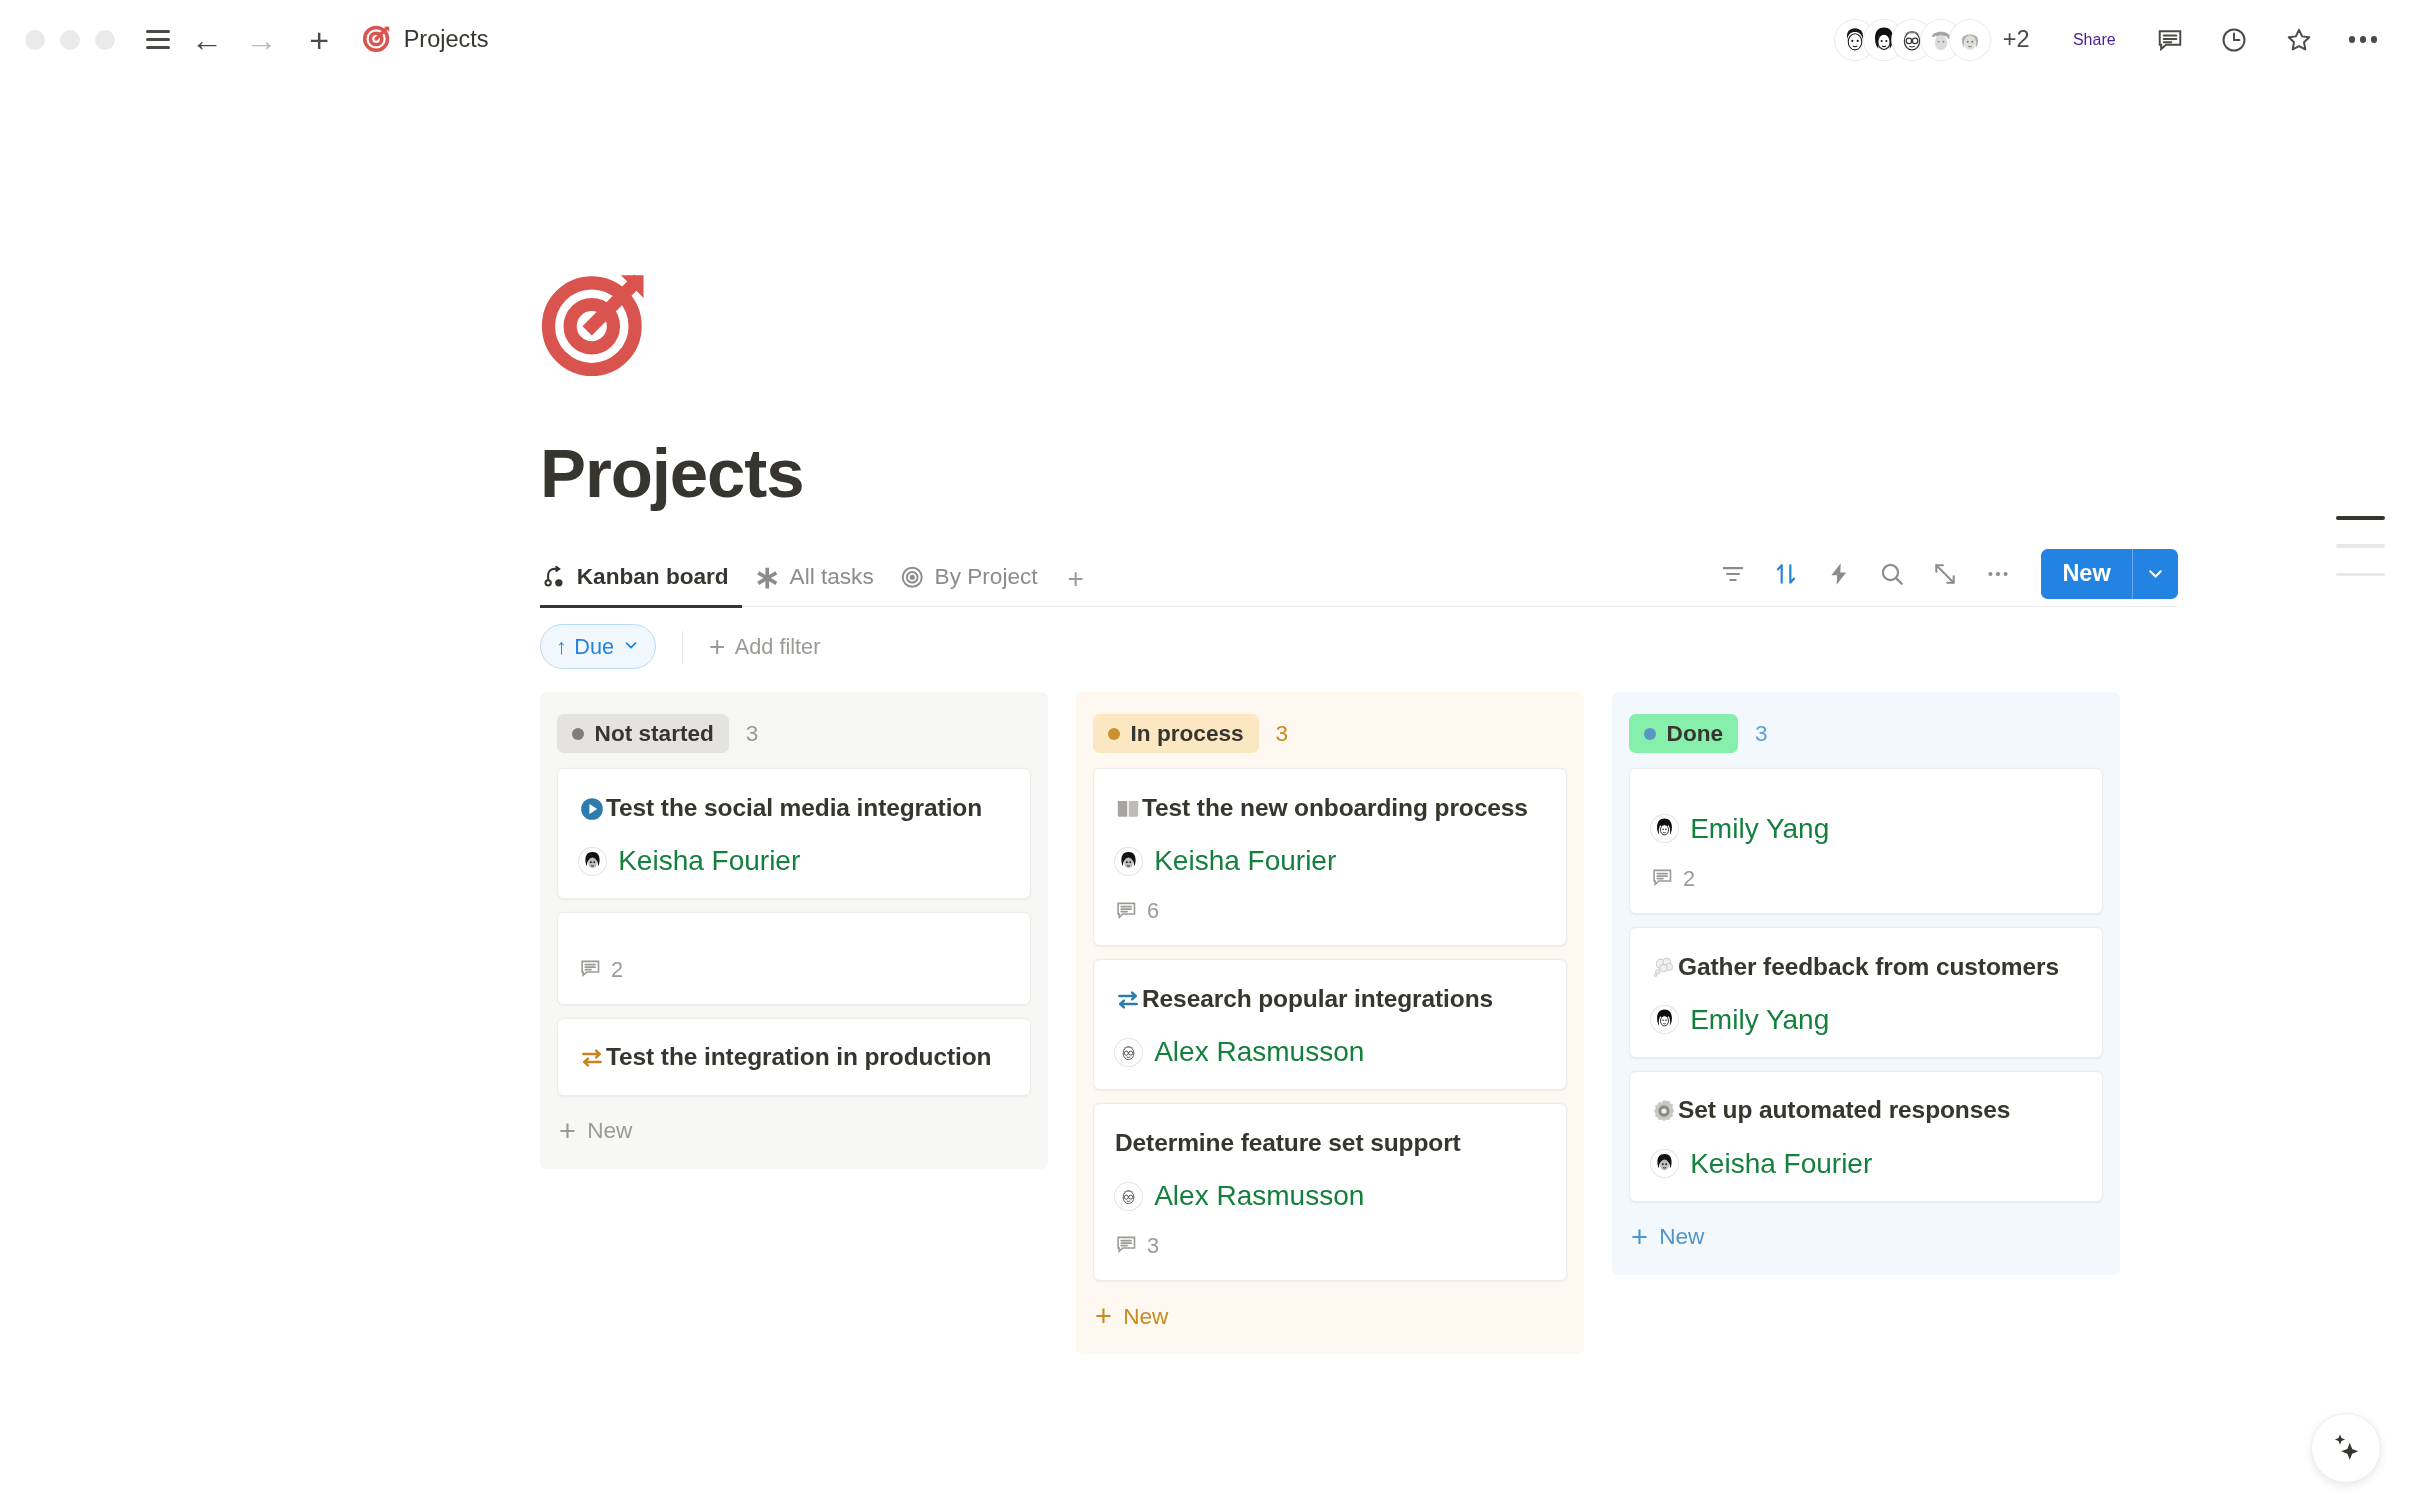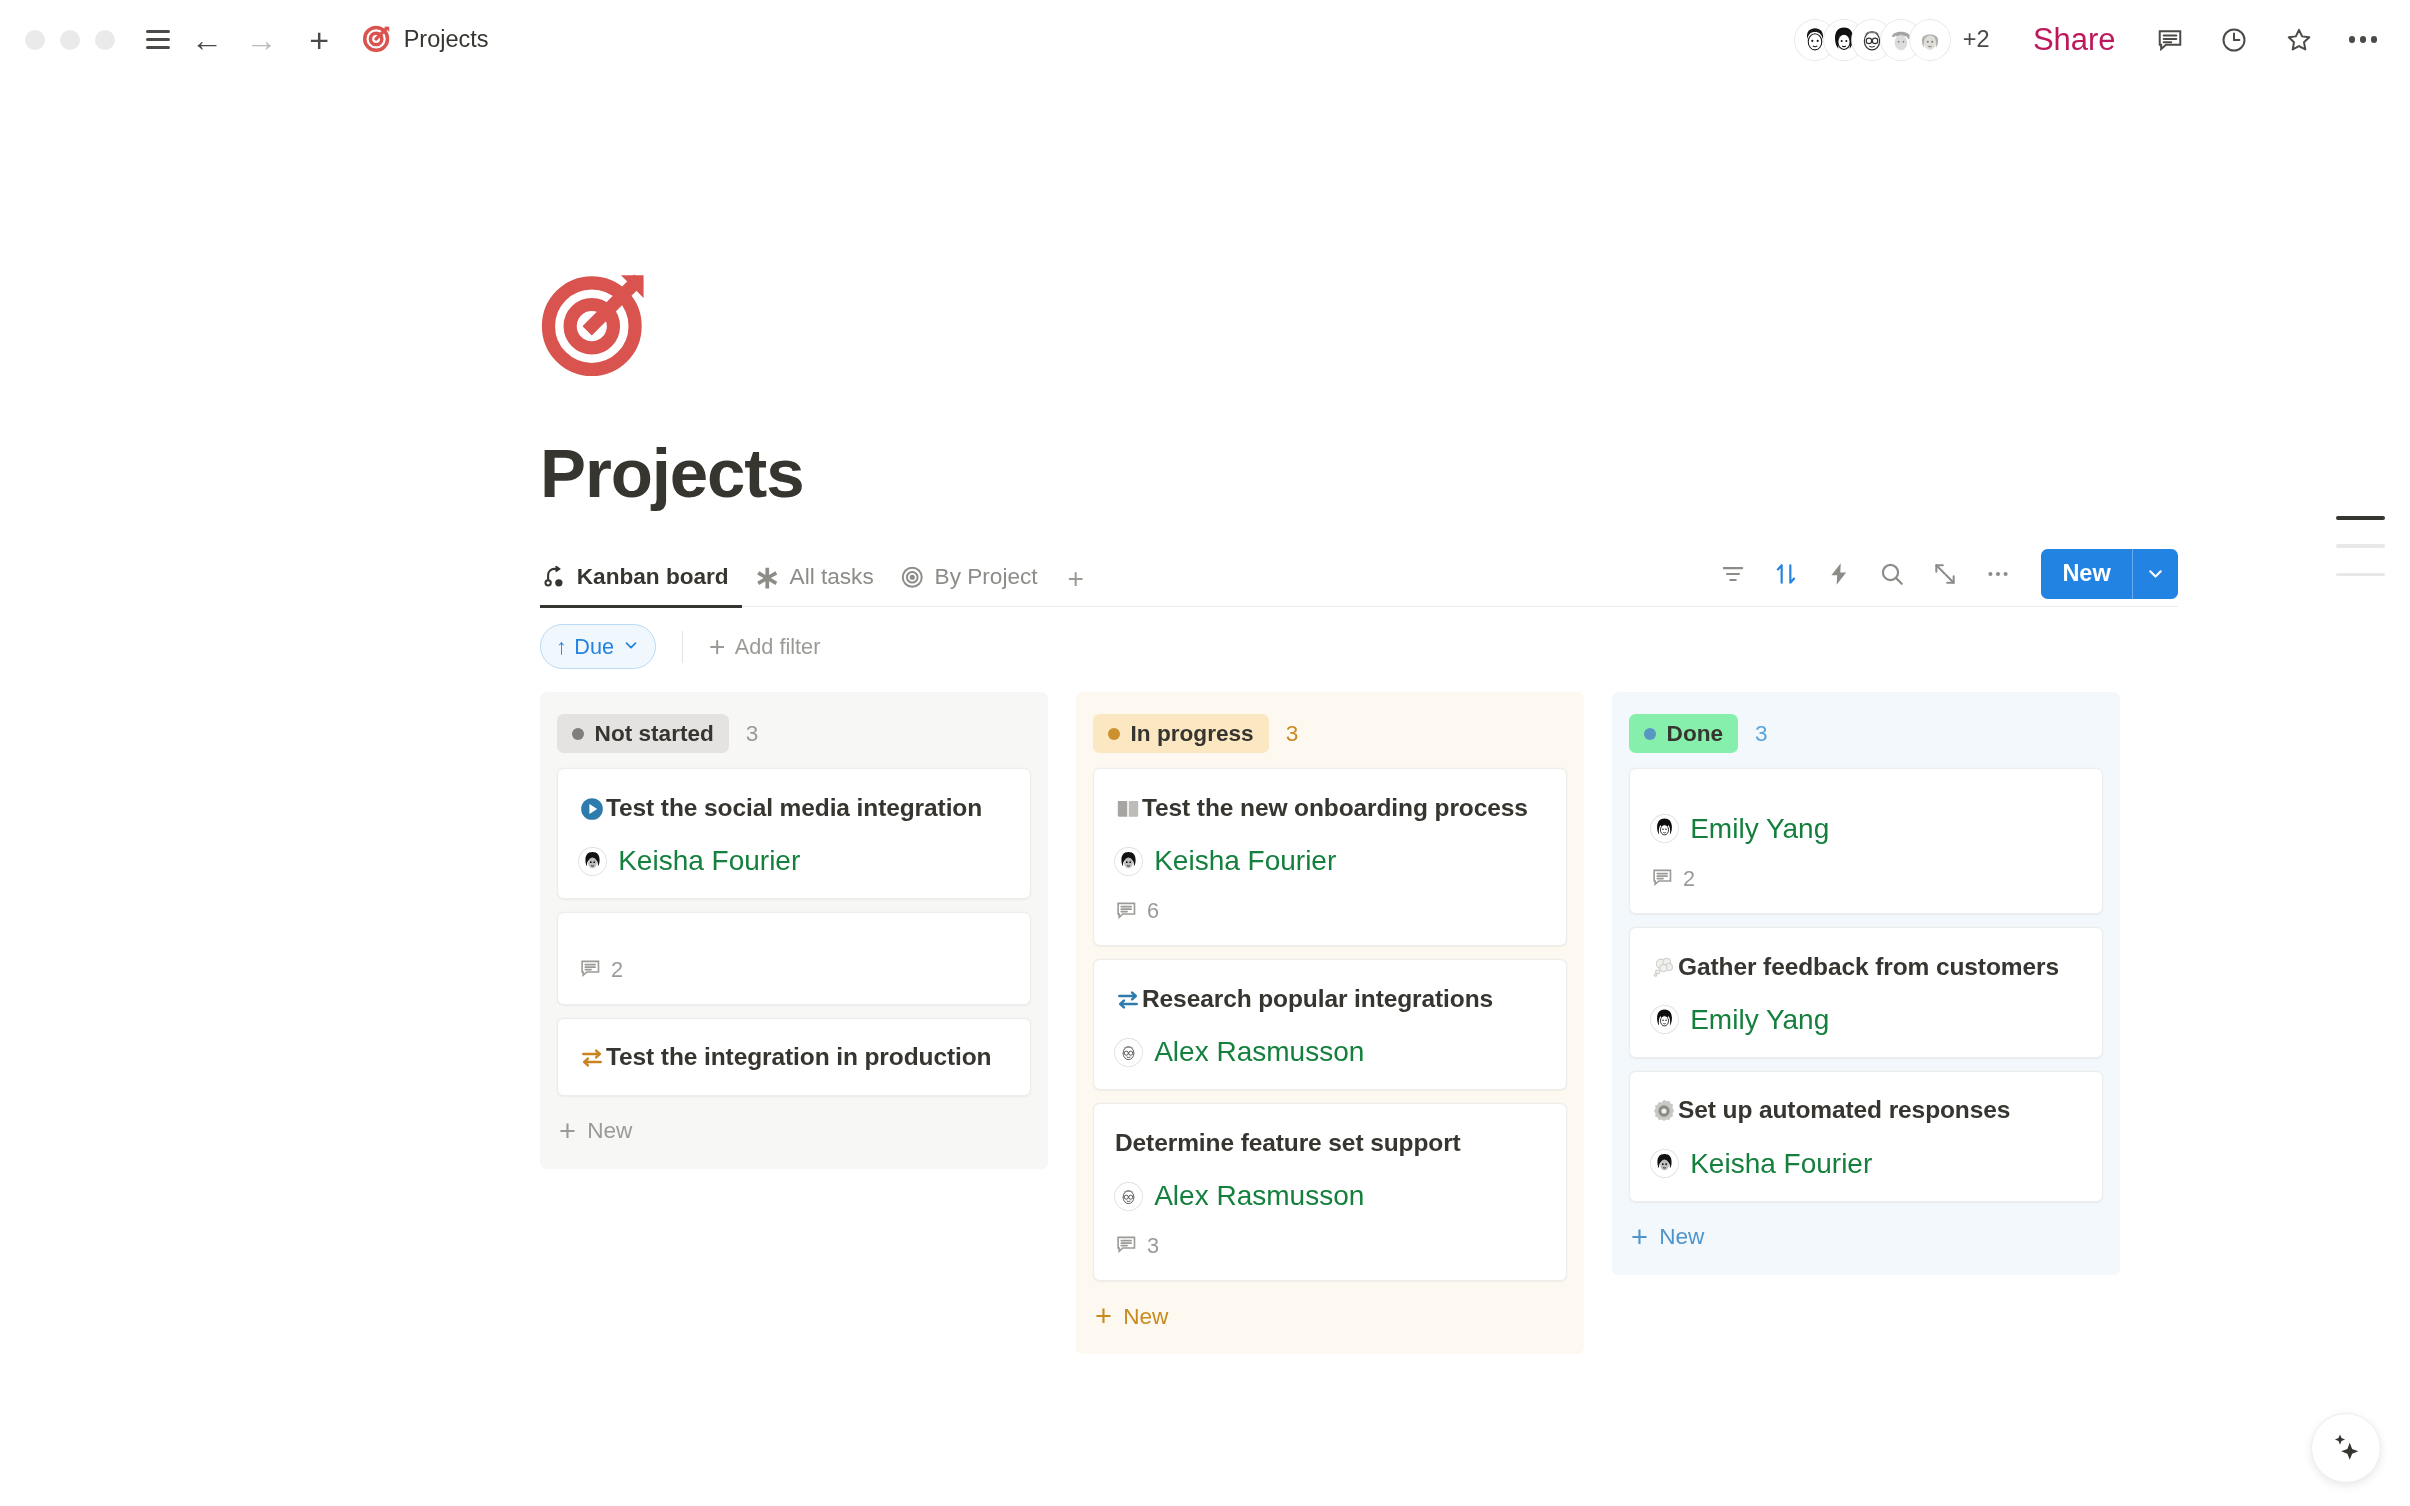--- a/index.html
+++ b/index.html
@@ -48,21 +48,21 @@
   .av {
     width: 40px; height: 40px; border-radius: 50%;
     background: #ffffff; border: 2.4px solid #ffffff;
     box-shadow: 0 0 0 0.9px #e6e6e4;
     margin-left: -11.3px; overflow: hidden;
     display: flex; align-items: center; justify-content: center;
   }
   .av:first-child { margin-left: 0; }
   .av svg { width: 40px; height: 40px; display: block; }
   .plus2 { font-size: 23.5px; color: #4b4a46; margin-left: 13px; }
-  .share-btn { font-size: 31px; color: #be185d; margin-left: 34px; padding: 7.5px 9.4px; border-radius: 5.6px; }
+  .share-btn { font-size: 16px; color: #4c1d95; margin-left: 34px; padding: 7.5px 9.4px; border-radius: 5.6px; }
   .tr-icon { margin-left: 24.5px; width: 40px; height: 40px; display: flex; align-items: center; justify-content: center; color: #4b4a46; }
   .tr-icon svg { width: 28px; height: 28px; }
   .dots3 { display: flex; gap: 4.7px; }
   .dots3 i { width: 6.1px; height: 6.1px; border-radius: 50%; background: #4b4a46; display: block; }
 
   
   .page { position: absolute; top: 0; left: 0; width: 2411px; height: 1507px; }
   .content { position: absolute; left: 540px; top: 264px; width: 1638px; }
 
   .page-emoji { width: 113px; height: 113px; margin-bottom: 62px; }
@@ -514,21 +514,21 @@
         <div class="col-new gray">
           <span class="pl">+</span>
           <span>New</span>
         </div>
       </div>
 
       <div class="col inprogress">
         <div class="col-head">
           <span class="chip amber">
             <span class="dot" style="background:#cb912f"></span>
-            <span>In progress</span>
+            <span>In process</span>
           </span>
           <span class="cnt amber">3</span>
         </div>
         <div class="cards">
 
           <div class="card">
             <div class="card-title">
               <span class="card-ico">
                 <svg viewBox="0 0 24 24">
                     <path d="M2.6 4.6h7.5c.8 0 1.2.5 1.2 1.2v13.4H4.1c-.9 0-1.5-.5-1.5-1.4z" fill="#a6a5a1"></path>

